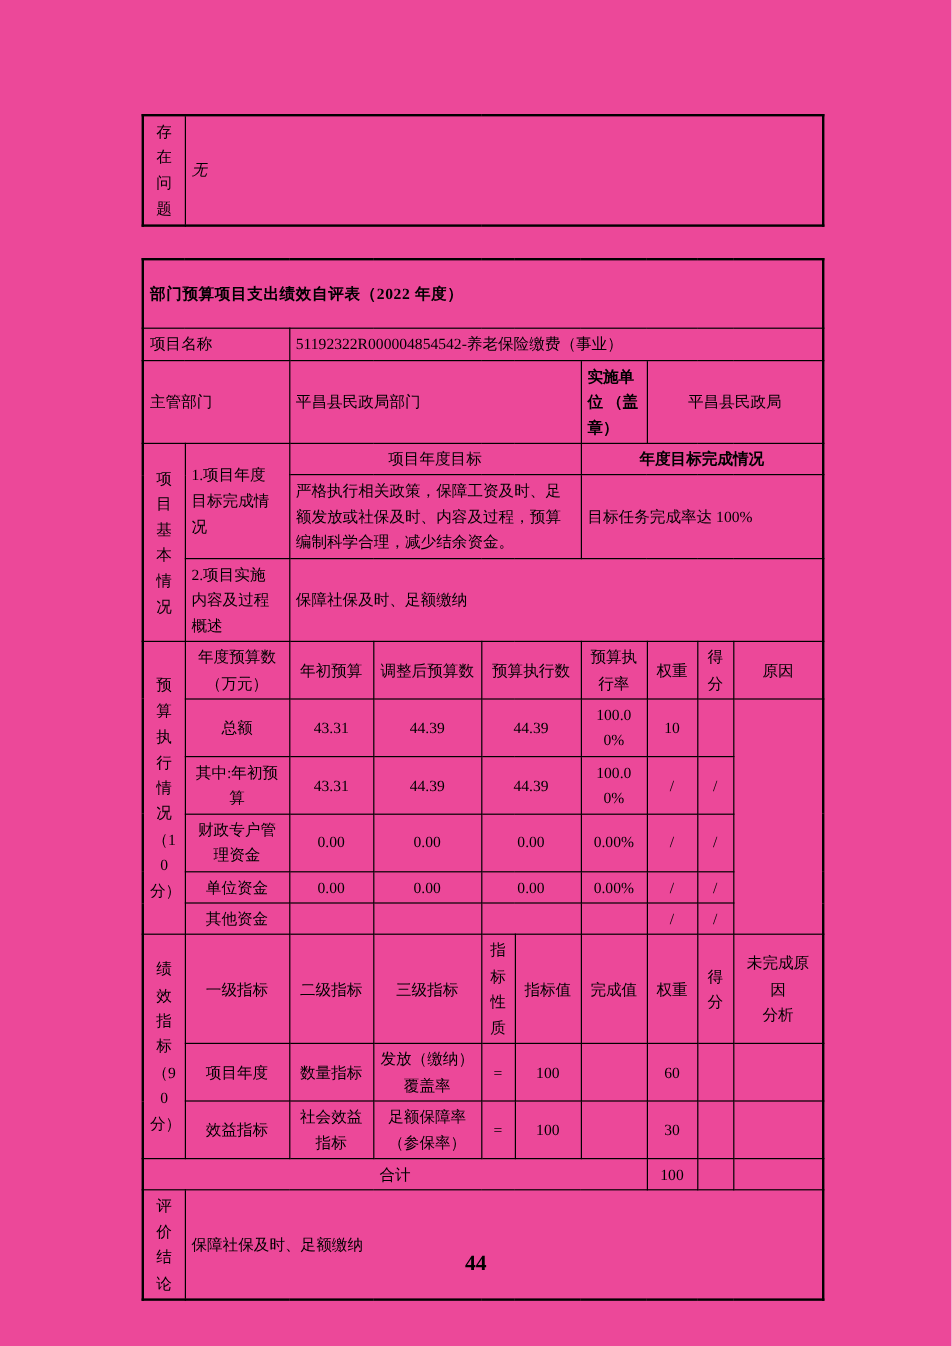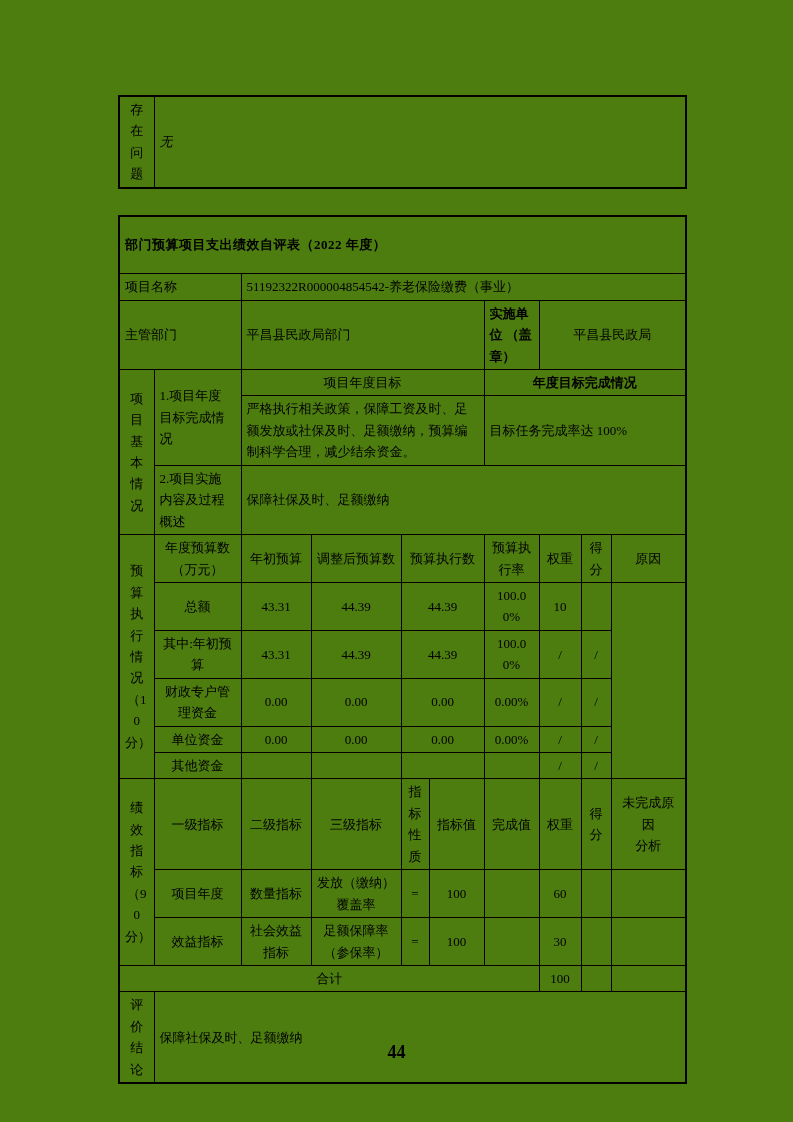--- a/index.html
+++ b/index.html
@@ -1,21 +1,21 @@
 <!DOCTYPE html>
 <html><head>
 <meta charset="utf-8">
 <style>
   html,body{margin:0;padding:0;background:#ffffff;}
   body{
     width:793px;height:1122px;
     font-family:"Liberation Serif","DejaVu Serif",serif;
     color:#000;
   }
-  .page{position:relative;width:793px;height:1122px;background:#4d7c0f;overflow:hidden;}
+  .page{position:relative;width:793px;height:1122px;background:#ec4899;overflow:hidden;}
   .content{position:absolute;left:118px;top:95px;width:567px;}
   table.doc{
     border-collapse:collapse;
     table-layout:fixed;
     width:567px;
     border:2px solid #000;
   }
   table.doc td{
     border:1px solid #000;
     padding:2px 5px;
@@ -108,21 +108,21 @@
         <td class="vlabel" rowspan="3">项目
 基本
 情况</td>
         <td class="l prewrap" rowspan="2">1.项目年度
 目标完成情
 况</td>
         <td class="c" colspan="4">项目年度目标</td>
         <td class="c b" colspan="4">年度目标完成情况</td>
       </tr>
       <tr style="height:64px">
-        <td class="l" colspan="4">严格执行相关政策，保障工资及时、足额发放或社保及时、足额缴纳，预算编制科学合理，减少结余资金。</td>
+        <td class="l" colspan="4">严格执行相关政策，保障工资及时、足额发放或社保及时、内容及过程，预算编制科学合理，减少结余资金。</td>
         <td class="l" colspan="4">目标任务完成率达 100%</td>
       </tr>
       <tr style="height:54px">
         <td class="l prewrap">2.项目实施
 内容及过程
 概述</td>
         <td class="l" colspan="8">保障社保及时、足额缴纳</td>
       </tr>
 
       <tr style="height:45px">

